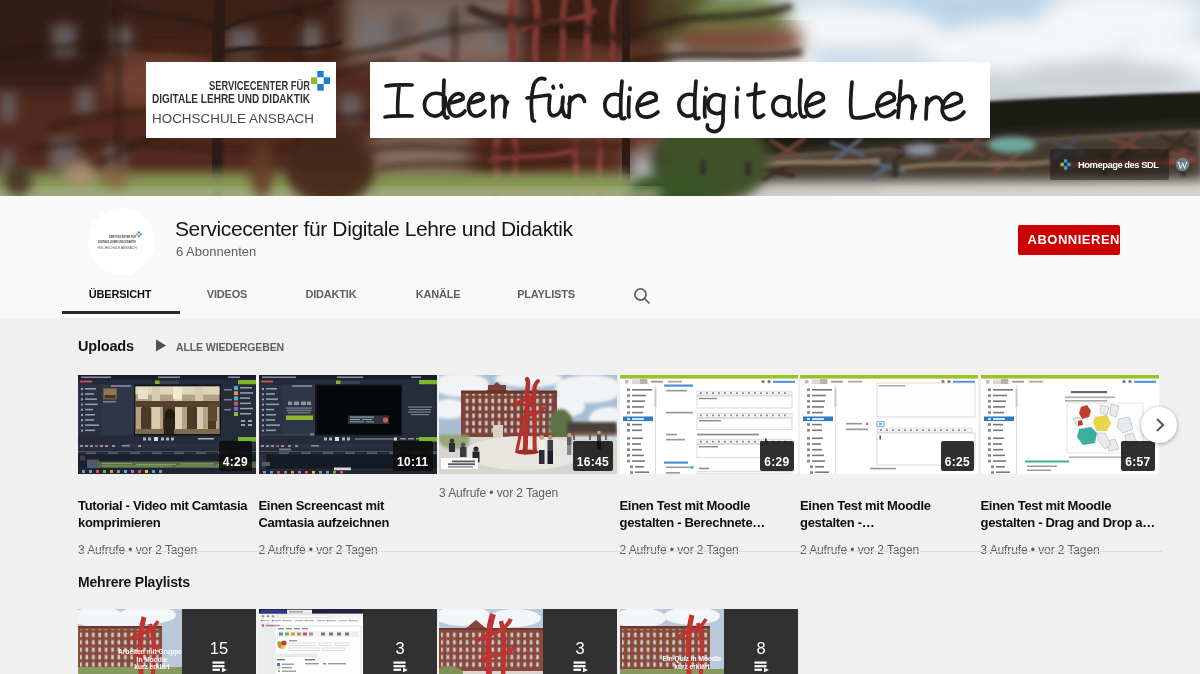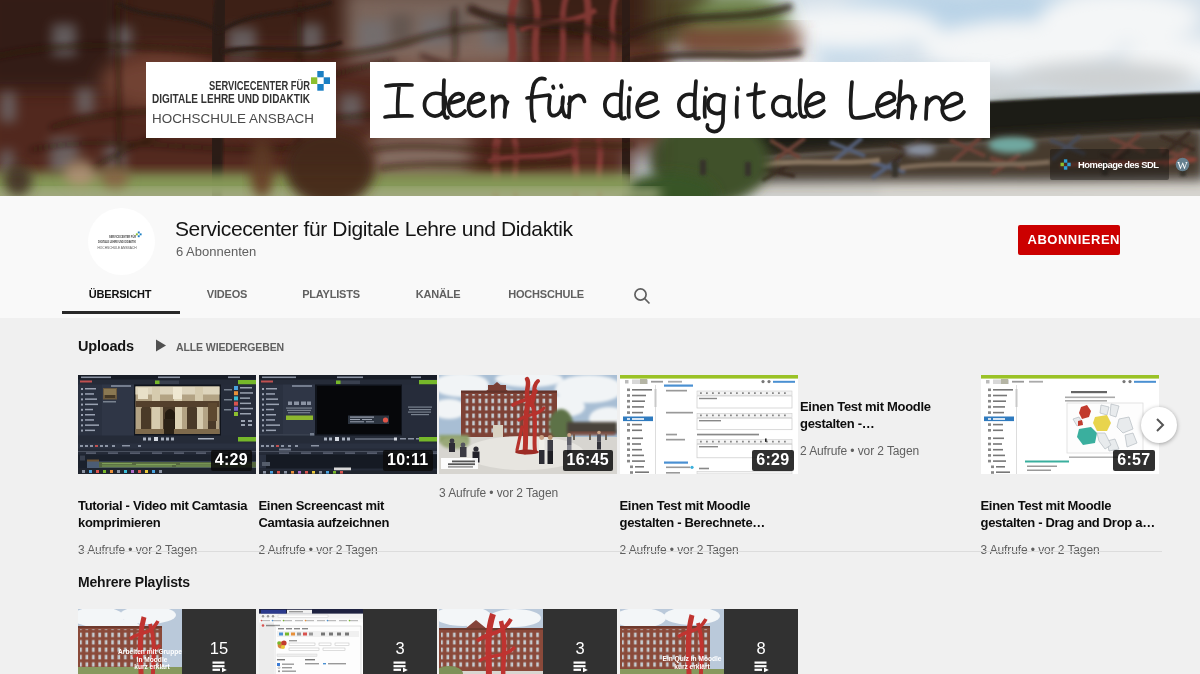--- a/index.html
+++ b/index.html
@@ -5,21 +5,21 @@
 html,body{width:1200px;height:674px;overflow:hidden;background:#f0f0f0;font-family:"Liberation Sans",sans-serif}
 .abs{position:absolute}
 #banner{position:absolute;left:0;top:0;width:1200px;height:196px;overflow:hidden}
 #chead{position:absolute;left:0;top:196px;width:1200px;height:122px;background:#f9f9f9}
 #content{position:absolute;left:16px;top:318px;width:1060px;height:356px;background:#f0f0f0}
 .tab{position:absolute;top:92px;font-size:11px;font-weight:bold;letter-spacing:-.2px;color:#606060;transform:translateX(-50%);white-space:nowrap}
 .vt{position:absolute;top:57px;width:178px}
 .pt{position:absolute;top:291px;width:178px}
 .vtitle{margin-top:23px;font-size:13px;font-weight:bold;color:#0d0d0d;line-height:17px;letter-spacing:-.3px;white-space:nowrap}
 .vmeta{margin-top:12px;font-size:12px;letter-spacing:-.1px;color:#606060}
-.badge{position:absolute;right:4px;bottom:3px;background:rgba(12,12,12,.85);color:#fff;font-size:16px;font-weight:bold;padding:1px 4px 2px;border-radius:2px;letter-spacing:.3px}
+.badge{position:absolute;right:4px;bottom:3px;background:rgba(12,12,12,.85);color:#fff;font-size:12px;font-weight:bold;padding:14px 4px 2px;border-radius:2px;letter-spacing:.3px}
 .thumbwrap{position:relative;width:178px;height:99px;overflow:hidden}
 </style></head>
 <body>
 <div id="banner">
 <svg width="1200" height="196" viewBox="0 0 1200 196">
 <defs>
 <filter id="b9" x="-30%" y="-30%" width="160%" height="160%">
           <feGaussianBlur stdDeviation="9"></feGaussianBlur>
         </filter>
 <filter id="b6" x="-30%" y="-30%" width="160%" height="160%">
@@ -230,23 +230,23 @@
         <rect x="47.9" y="25.4" width="1.9" height="1.9" fill="#8cbf2f"></rect>
         <rect x="51.7" y="25.4" width="1.9" height="1.9" fill="#1b7fc3"></rect>
         <rect x="49.8" y="27.3" width="1.9" height="1.9" fill="#1b7fc3"></rect>
   </svg>
  </div>
   <div class="abs" style="left:175px;top:21px;font-size:21px;letter-spacing:-.4px;color:#141414">Servicecenter für Digitale Lehre und Didaktik</div>
   <div class="abs" style="left:176px;top:48px;font-size:13px;color:#606060">6 Abonnenten</div>
   <div class="abs" style="left:1018px;top:29px;width:102px;height:30px;background:#c00;border-radius:2px;color:#fff;font-size:13px;font-weight:bold;letter-spacing:.5px;text-align:right;line-height:30px">ABONNIEREN</div>
   <div class="tab" style="left:120px;color:#111">ÜBERSICHT</div>
   <div class="tab" style="left:227px">VIDEOS</div>
-  <div class="tab" style="left:331px">PLAYLISTS</div>
+  <div class="tab" style="left:331px">DIDAKTIK</div>
   <div class="tab" style="left:438px">KANÄLE</div>
-  <div class="tab" style="left:546px">HOCHSCHULE</div>
+  <div class="tab" style="left:546px">PLAYLISTS</div>
   <div class="abs" style="left:62px;top:115px;width:118px;height:3px;background:#282828"></div>
   <svg class="abs" style="left:631px;top:89px" width="22" height="22" viewBox="0 0 22 22">
       <circle cx="9.5" cy="9.5" r="5.6" fill="none" stroke="#606060" stroke-width="1.7"></circle>
       <line x1="13.7" y1="13.7" x2="18.5" y2="18.5" stroke="#606060" stroke-width="1.7"></line>
     </svg>
 </div>
 <div id="content">
   <div class="abs" style="left:62px;top:20px;font-size:14.5px;font-weight:bold;color:#141414;letter-spacing:-.2px">Uploads</div>
   <svg class="abs" style="left:139px;top:21px" width="12" height="13" viewBox="0 0 12 13">
       <path d="M1,0.5 L11,6.5 L1,12.5 Z" fill="#505050"></path>
@@ -703,20 +703,34 @@
       <rect x="46" y="91.5" width="24" height="1.6" fill="#999"></rect>
             <circle cx="72" cy="92.3" r="1.6" fill="#3bafda"></circle>
       <rect x="79" y="92.7" width="10" height="1.6" fill="#888"></rect>
       <rect x="46" y="97" width="14" height="1.6" fill="#999"></rect>
             <rect x="77" y="96.5" width="95" height="2.5" fill="#f4f4f4" stroke="#ccc" stroke-width=".6"></rect>
     </svg><div class="badge">6:29</div></div>
     <div class="vtitle">Einen Test mit Moodle<br>gestalten - Berechnete…</div>
     <div class="vmeta">2 Aufrufe • vor 2 Tagen</div>
   </div>
   <div class="vt" style="left:784px">
+    <div class="thumbwrap"><svg width="178" height="99" viewBox="0 0 178 99">
+      <use href="#moo"></use>
+      <rect x="77" y="8" width="98" height="34" fill="#fdfdfd" stroke="#ccc" stroke-width=".7"></rect>
+      <rect x="79" y="10" width="26" height="1.5" fill="#aaa"></rect>
+      <rect x="46" y="47.8" width="16" height="1.7" fill="#999"></rect>
+            <rect x="66" y="47.8" width="2.2" height="2.2" fill="#d9534f"></rect>
+      <rect x="77" y="46.8" width="7" height="4.4" fill="#fff" stroke="#4a90d2" stroke-width=".8"></rect>
+            <rect x="79" y="48.3" width="3" height="1.4" fill="#4a90d2"></rect>
+      <rect x="46" y="53.5" width="22" height="1.7" fill="#999"></rect>
+      <use href="#mootb" x="77" y="53"></use>
+      <rect x="77" y="58" width="98" height="32" fill="#fff" stroke="#c9c9c9" stroke-width=".7"></rect>
+      <rect x="79.5" y="60.5" width="1.4" height="4" fill="#444"></rect>
+      <rect x="70" y="92.7" width="26" height="1.7" fill="#999"></rect>
+    </svg><div class="badge">6:25</div></div>
     <div class="vtitle">Einen Test mit Moodle<br>gestalten -…</div>
     <div class="vmeta">2 Aufrufe • vor 2 Tagen</div>
   </div>
   <div class="vt" style="left:964.5px">
     <div class="thumbwrap"><svg width="178" height="99" viewBox="0 0 178 99">
       <use href="#moo"></use>
       <rect x="90" y="16" width="36" height="2.2" fill="#666"></rect>
       <rect x="84" y="21.5" width="50" height="1.6" fill="#aaa"></rect>
             <rect x="84" y="25" width="42" height="1.6" fill="#aaa"></rect>
       <g transform="translate(86,28)">

